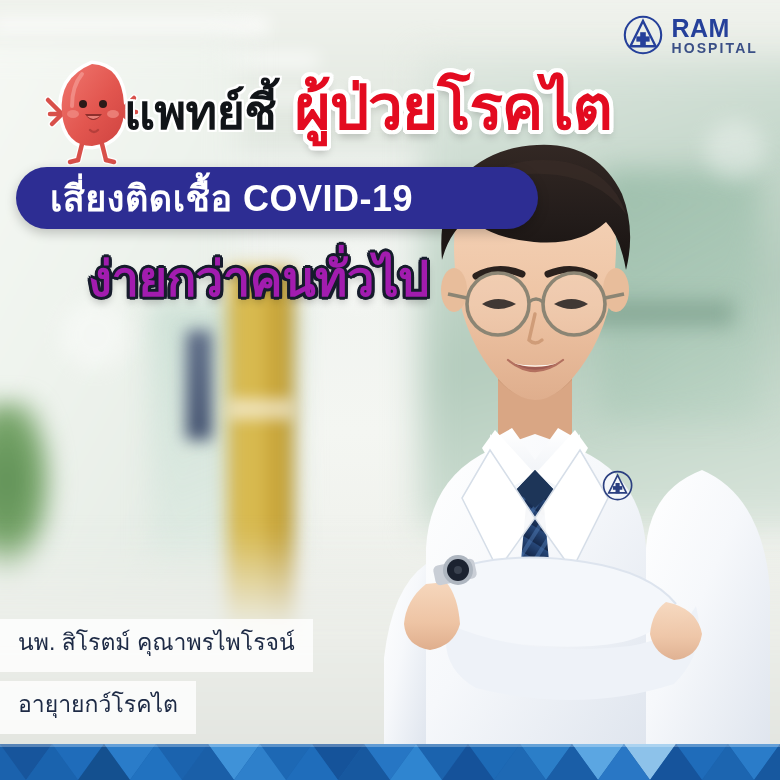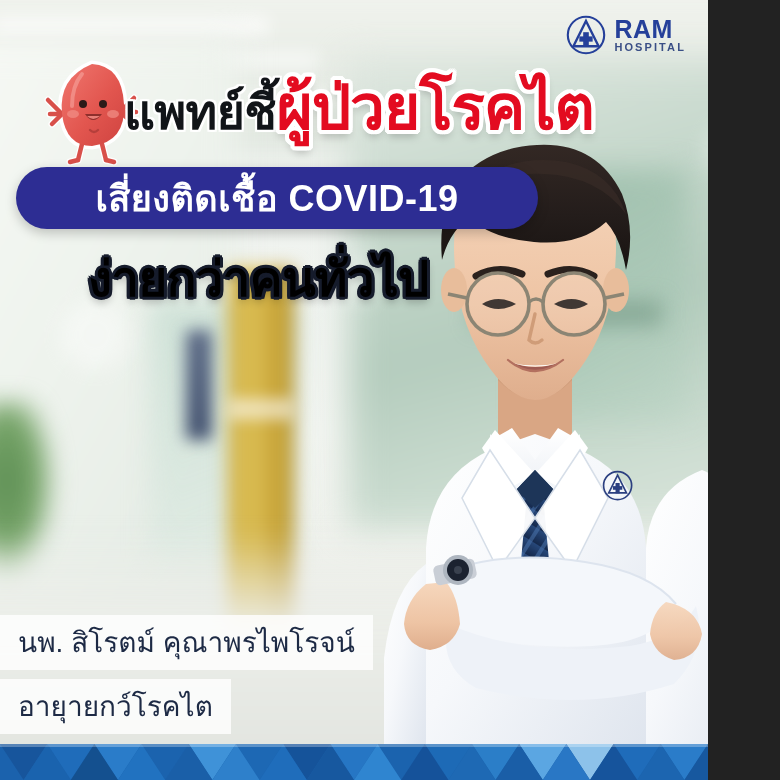--- a/index.html
+++ b/index.html
@@ -1,20 +1,20 @@
 <!DOCTYPE html>
 <html><head>
 <meta charset="utf-8">
 <style>
   html,body{margin:0;padding:0;background:#222;}
   body{font-family:"Liberation Sans",sans-serif;}
 
   #poster{
     position:relative;
-    width:708px;height:780px;
+    width:780px;height:780px;
     overflow:hidden;
     background:#e9efea;
   }
 
   
   .bg{position:absolute;inset:0;overflow:hidden;}
   .bg-base{
     position:absolute;inset:-40px;
     background:
       linear-gradient(180deg,#dfe6e2 0%,#eef2ee 22%,#f4f6f2 55%,#eceee8 80%,#dfe3dd 100%);
@@ -93,31 +93,31 @@
   .logo{
     position:absolute;top:14px;right:22px;
     display:flex;align-items:center;gap:7px;
   }
   .logo-mark{width:42px;height:42px;flex:0 0 auto;}
   .logo-text{display:flex;flex-direction:column;line-height:1;}
   .logo-ram{
     font-size:25px;font-weight:bold;color:#25409a;letter-spacing:.5px;
   }
   .logo-hosp{
-    font-size:11px;font-weight:bold;color:#3a4f86;letter-spacing:2.1px;margin-top:0;
+    font-size:14px;font-weight:bold;color:#3a4f86;letter-spacing:2.1px;margin-top:0;
   }
 
   
   .mascot{position:absolute;left:38px;top:56px;width:108px;height:110px;}
   .mascot svg{display:block;width:100%;height:100%;}
 
   
   .headline{
     position:absolute;left:124px;top:58px;
-    display:flex;align-items:baseline;
+    display:flex;align-items:baseline;gap:18px;
     white-space:nowrap;
     font-family:Liberation Mono, monospace;
   }
   .hl-black{
     font-size:48px;font-weight:bold;color:#111418;
     letter-spacing:-.5px;
     text-shadow:
       2px 0 0 #fff,-2px 0 0 #fff,0 2px 0 #fff,0 -2px 0 #fff,
       2px 2px 0 #fff,-2px 2px 0 #fff,2px -2px 0 #fff,-2px -2px 0 #fff;
   }
@@ -132,51 +132,51 @@
       0 6px 9px rgba(0,0,0,.25);
     text-align: right;
   }
 
   
   .pill{
     position:absolute;left:16px;top:167px;
     height:62px;min-width:454px;
     background:#2d2d93;
     border-radius:34px;
-    display:flex;align-items:center;justify-content:center;
+    display:flex;align-items:center;justify-content:flex-start;
     padding:0 34px;
     box-shadow:0 4px 12px rgba(0,0,0,.22);
   }
   .pill-text{
     font-size:36px;font-weight:bold;color:#ffffff;
     letter-spacing:.5px;white-space:nowrap;
   }
 
   
   .subline{
     position:absolute;left:88px;top:240px;
-    font-size:49px;font-weight:bold;color:#000000;
+    font-size:49px;font-weight:bold;color:#a21caf;
     letter-spacing:-.5px;white-space:nowrap;
     text-shadow:
       3px 0 0 #161c2c,-3px 0 0 #161c2c,0 3px 0 #161c2c,0 -3px 0 #161c2c,
       2px 2px 0 #161c2c,-2px 2px 0 #161c2c,2px -2px 0 #161c2c,-2px -2px 0 #161c2c,
       3px 2px 0 #161c2c,-3px 2px 0 #161c2c,0 5px 8px rgba(0,0,0,.3);
   }
 
   
   .doctor{position:absolute;left:330px;top:118px;width:470px;height:630px;}
   .doctor svg{display:block;width:100%;height:100%;}
 
   
   .caption{position:absolute;left:0;bottom:46px;}
   .cap-line{
     display:block;width:max-content;
     background:rgba(255,255,255,.80);
-    color:#1d2a45;font-size:28px;font-weight:normal;
-    padding:5px 18px 6px 18px;
+    color:#1d2a45;font-size:23px;font-weight:normal;
+    padding:5px 18px 12px 18px;
     white-space:nowrap;
   }
   .cap-line + .cap-line{margin-top:9px;}
 </style>
 </head>
 <body>
 
 <div id="poster">
 
   <div class="bg">

